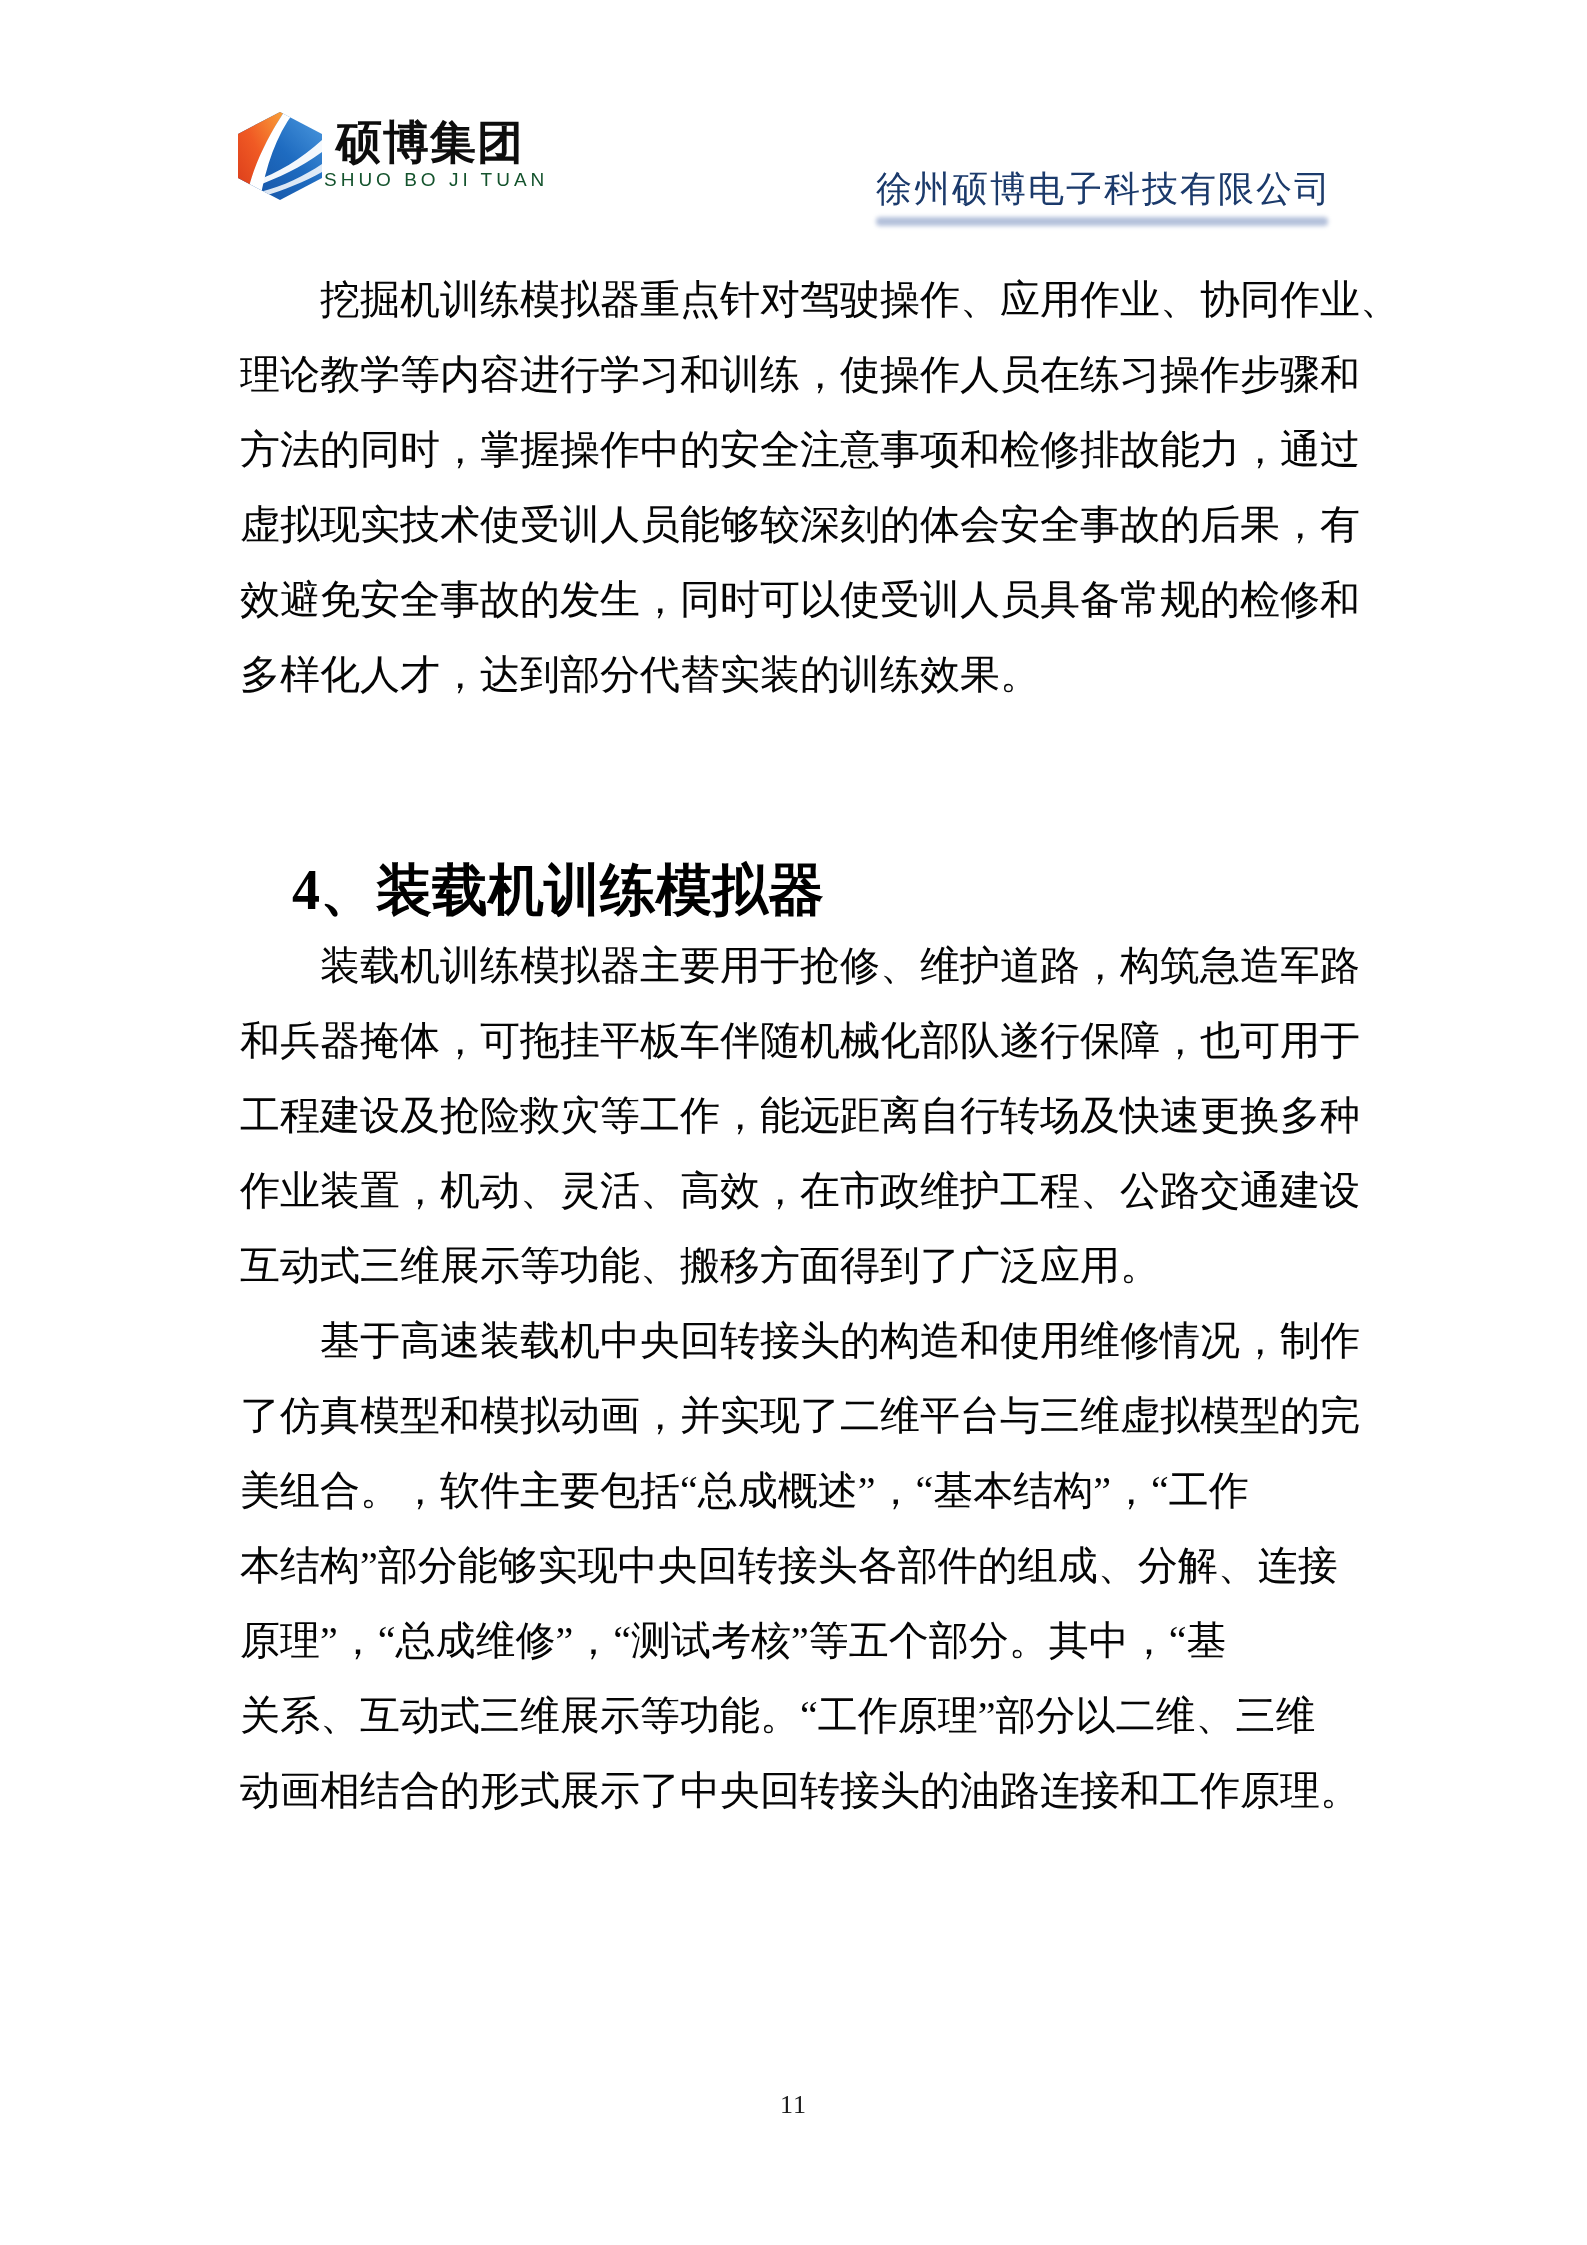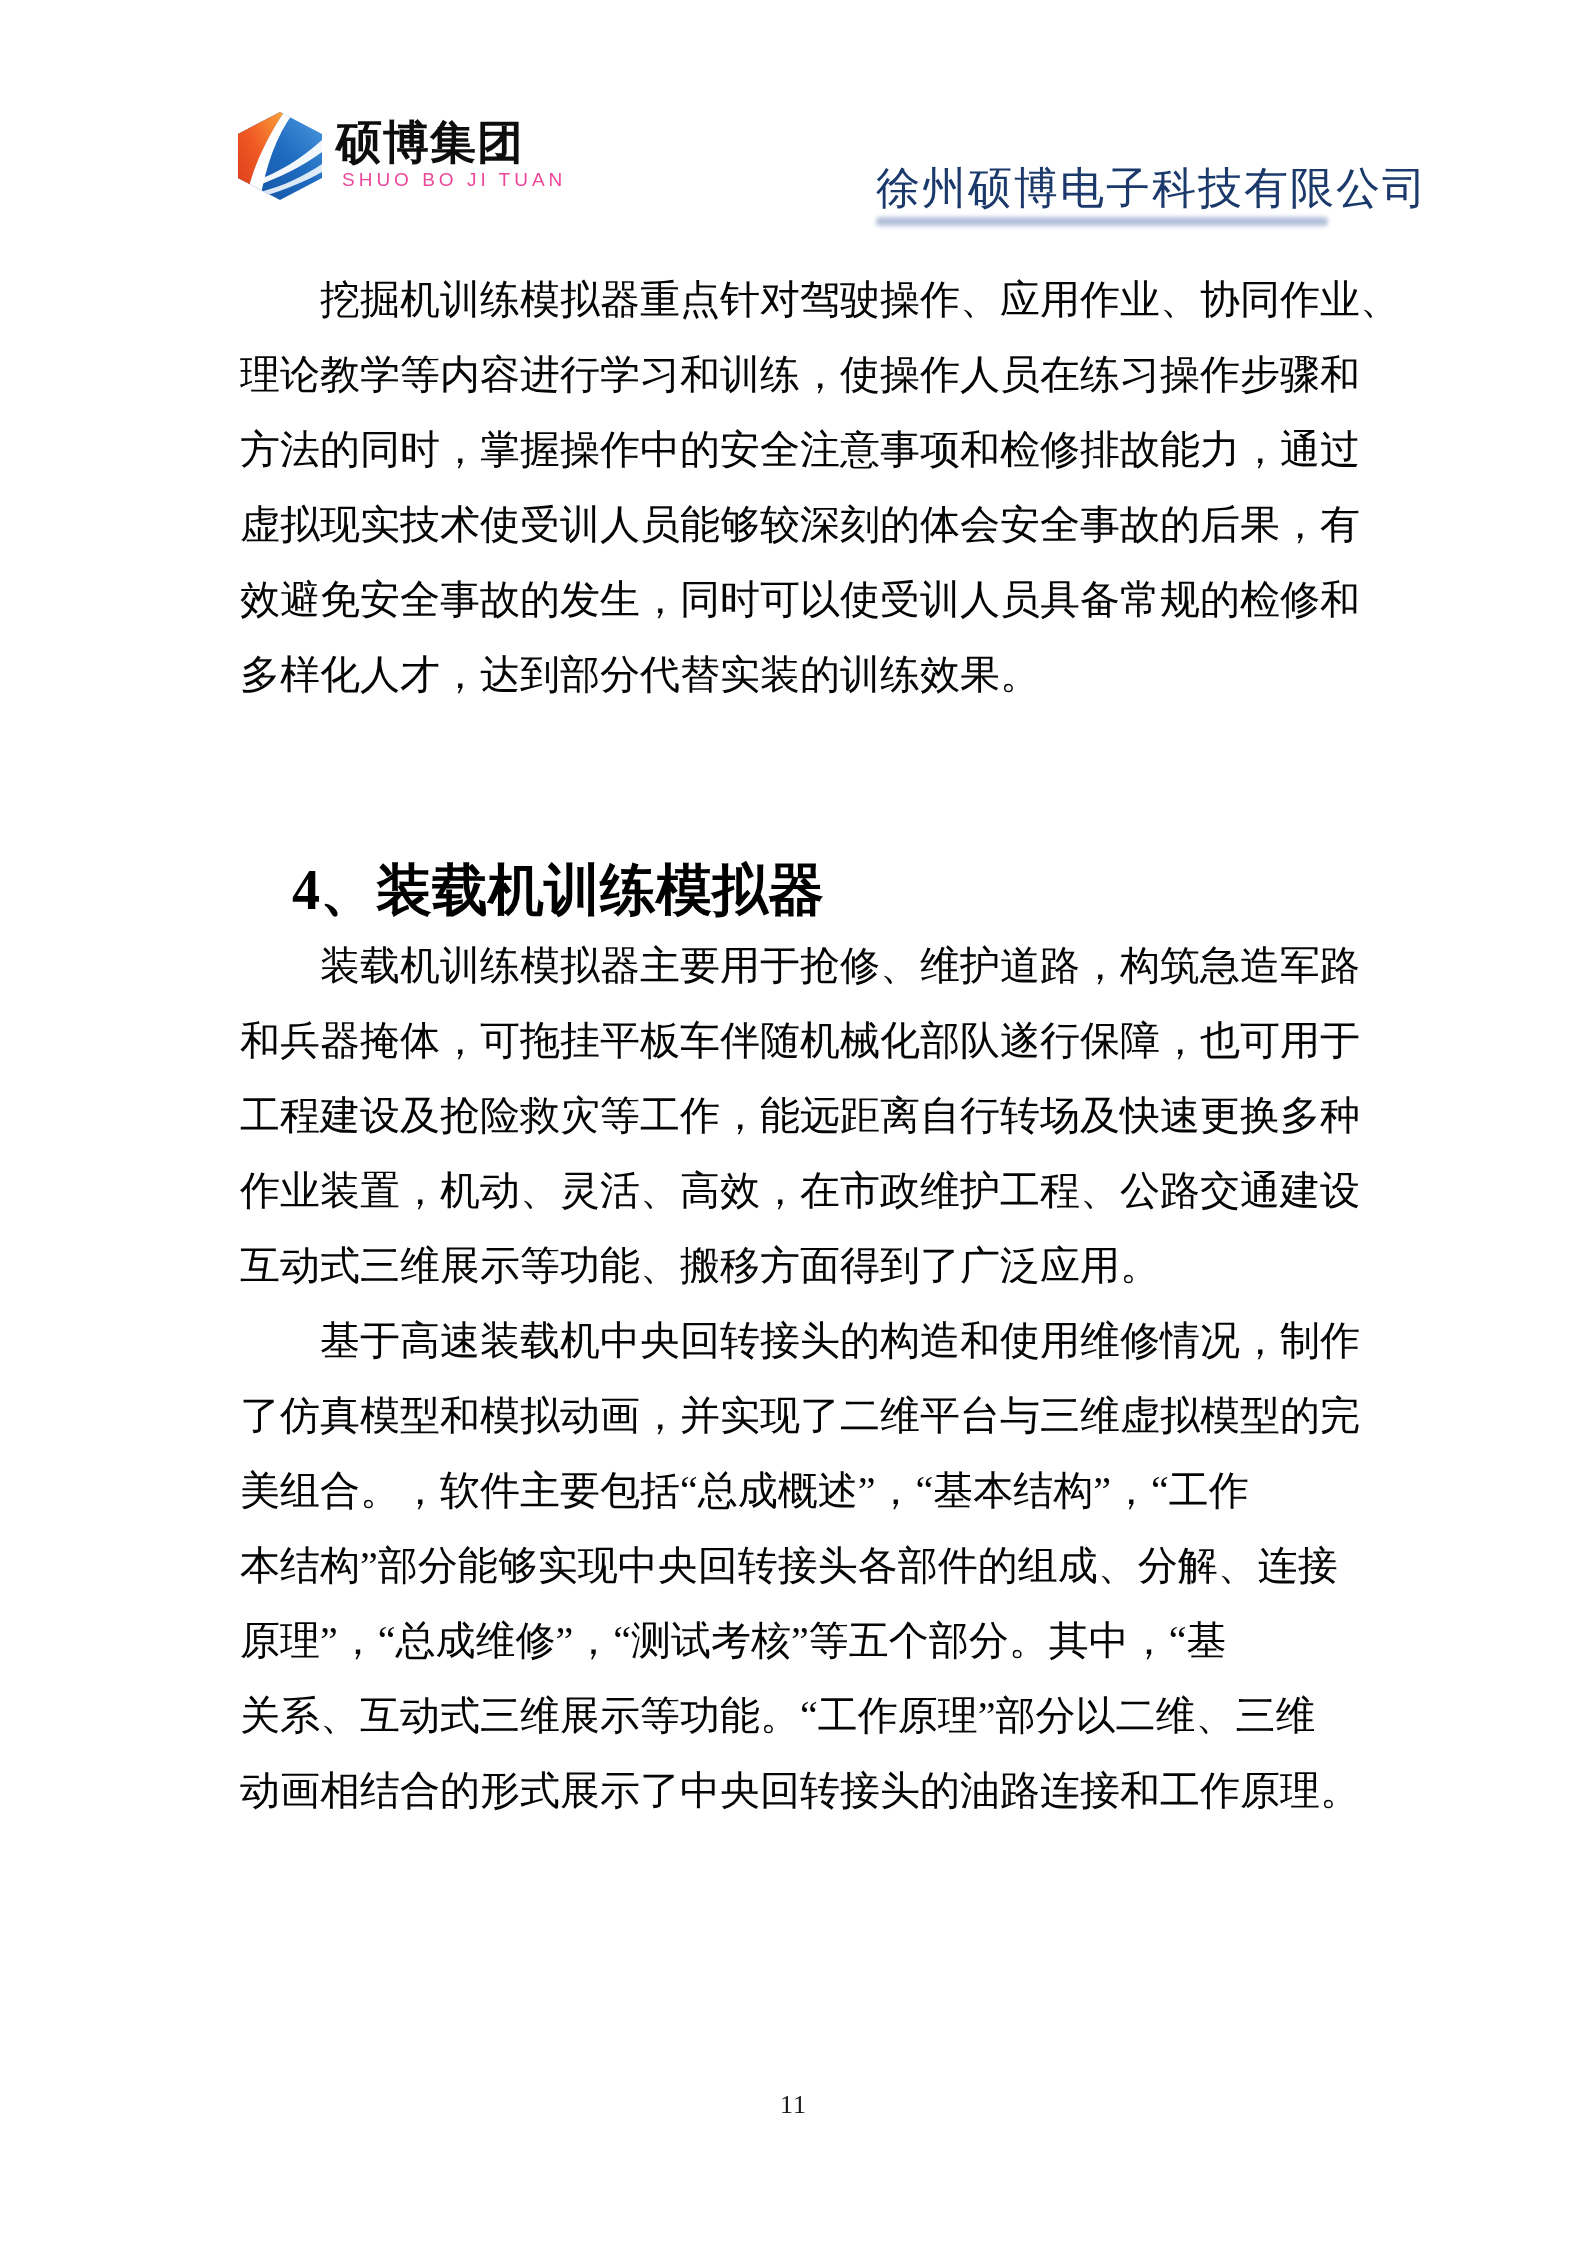--- a/index.html
+++ b/index.html
@@ -29,33 +29,33 @@
     font-family: "Liberation Sans", "DejaVu Sans", sans-serif;
     font-weight: 700;
     font-size: 46px;
     line-height: 52px;
     letter-spacing: 1px;
     color: #0d0d0d;
     white-space: nowrap;
   }
   .logo-en {
     position: absolute;
-    left: 342px;
+    left: 324px;
     top: 169px;
     font-family: "Liberation Sans", "DejaVu Sans", sans-serif;
     font-size: 19px;
     letter-spacing: 4px;
-    color: #ec4899;
+    color: #14532d;
     white-space: nowrap;
   }
   .company-name {
     position: absolute;
     left: 876px;
     top: 168px;
-    font-size: 44px;
+    font-size: 36px;
     line-height: 42px;
     letter-spacing: 2px;
     color: #1b3a6b;
     white-space: nowrap;
   }
   .company-underline {
     position: absolute;
     left: 876px;
     top: 217px;
     width: 452px;

